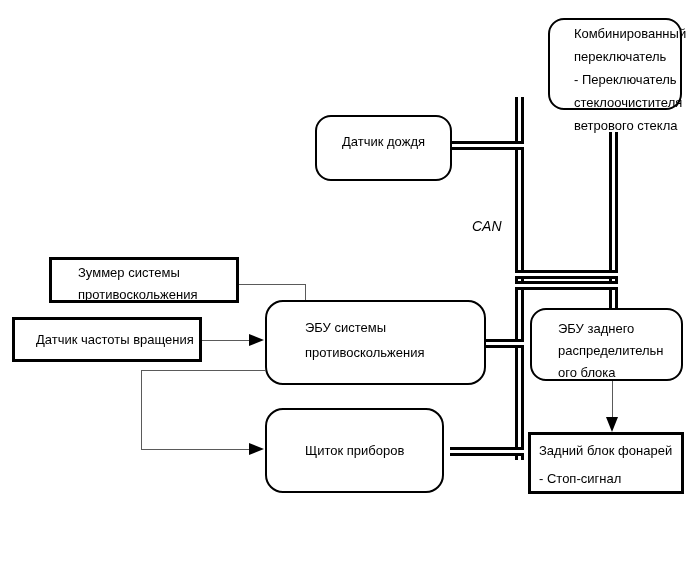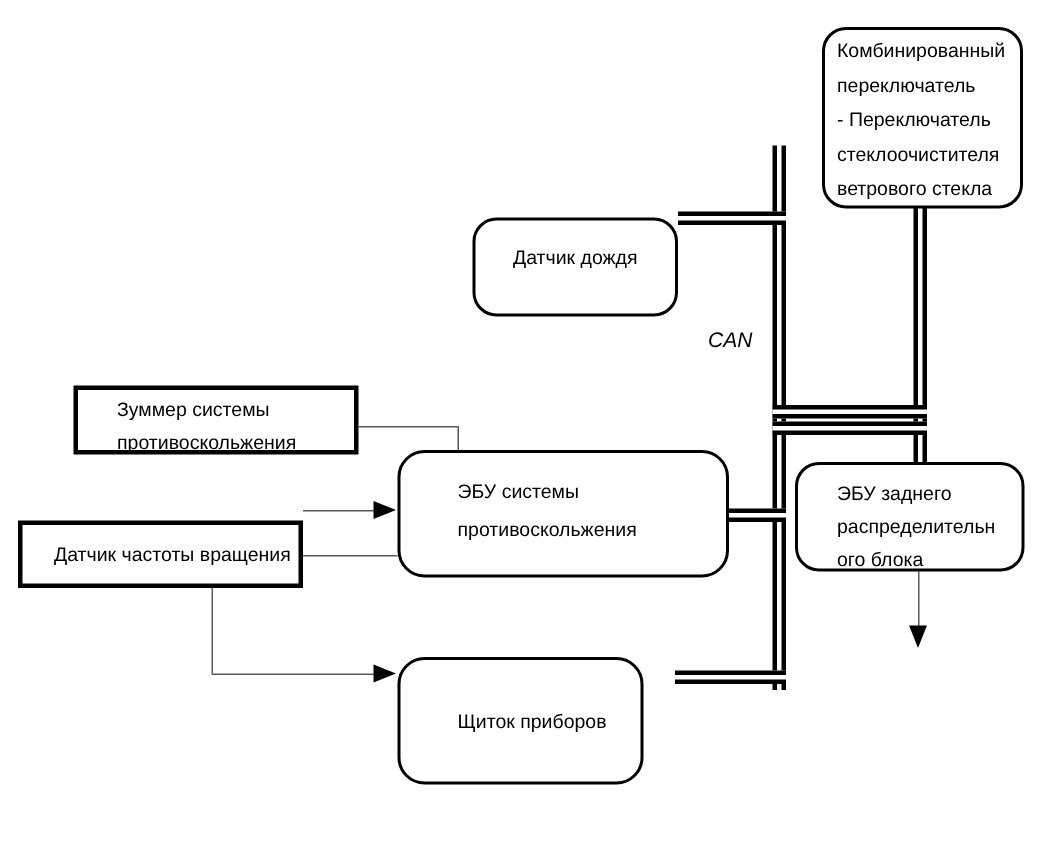--- a/index.html
+++ b/index.html
@@ -7,21 +7,21 @@
     position:relative; width:691px; height:562px; background:#fff;
     font-family:"Liberation Sans", sans-serif; color:#000; overflow:hidden;
   }
   .box {
     position:absolute; box-sizing:border-box; background:#fff;
     border:2px solid #000; font-size:13px; line-height:22px;
     white-space:pre-line;
   }
   .rounded { border-radius:16px; }
   .rect { border-width:3px; }
-  .vcenter { display:flex; align-items:center;margin-top:30px; }
+  .vcenter { display:flex; align-items:center; }
   
   .dline-v {
     position:absolute; box-sizing:border-box; width:9px; background:#fff;
     border-left:3px solid #000; border-right:3px solid #000;
   }
   .dline-h {
     position:absolute; box-sizing:border-box; height:9px; background:#fff;
     border-top:3px solid #000; border-bottom:3px solid #000;
   }
   
@@ -56,42 +56,44 @@
   <div class="tl-h" style="left:141px; top:370px; width:124px;"></div>
   <div class="tl-v" style="left:141px; top:370px; height:79px;"></div>
   <div class="tl-h" style="left:141px; top:449px; width:110px;"></div>
   <div class="head head-right" style="left:249px; top:443px;"></div>
 
   <div class="tl-v" style="left:612px; top:381px; height:39px;"></div>
   <div class="head head-down" style="left:606px; top:417px;"></div>
 
   <div class="buslabel" style="left:472px; top:218px;">CAN</div>
 
-  <div class="box rounded" style="left:548px; top:18px; width:134px; height:121px; padding:2px 2px 0 8px; line-height:23px;">Комбинированный
+  <div class="box rounded" style="left:548px; top:18px; width:134px; height:92px; padding:2px 2px 0 24px; line-height:23px;">Комбинированный
 переключатель
 - Переключатель
 стеклоочистителя
 ветрового стекла</div>
 
   <div class="box rounded vcenter" style="left:315px; top:115px; width:137px; height:66px; padding:0 0 12px 0; justify-content:center;">
     <span>Датчик дождя</span>
   </div>
 
   <div class="box rect" style="left:12px; top:257px; width:190px; height:46px; padding:2px 0 0 26px;margin-left:37px;">Зуммер системы
 противоскольжения</div>
 
   <div class="box rect vcenter" style="left:12px; top:317px; width:190px; height:45px; padding-left:21px;">
     <span>Датчик частоты вращения</span>
   </div>
 
   <div class="box rounded" style="left:265px; top:300px; width:221px; height:85px; border-radius:18px; padding:13px 0 0 38px; line-height:25px;">ЭБУ системы
 противоскольжения</div>
 
-  <div class="box rounded vcenter" style="left:265px; top:408px; width:164px; height:85px; border-radius:18px; padding-left:38px;">
+  <div class="box rounded vcenter" style="left:265px; top:408px; width:179px; height:85px; border-radius:18px; padding-left:38px;">
     <span>Щиток приборов</span>
   </div>
 
   <div class="box rounded" style="left:530px; top:308px; width:153px; height:73px; padding:8px 0 0 26px;">ЭБУ заднего
 распределительн
 ого блока</div>
 
+  <div class="box rect" style="left:528px; top:432px; width:156px; height:62px; padding:2px 0 0 8px; line-height:28px;">Задний блок фонарей
+- Стоп-сигнал</div>
 
 </div>
 
 </body></html>

